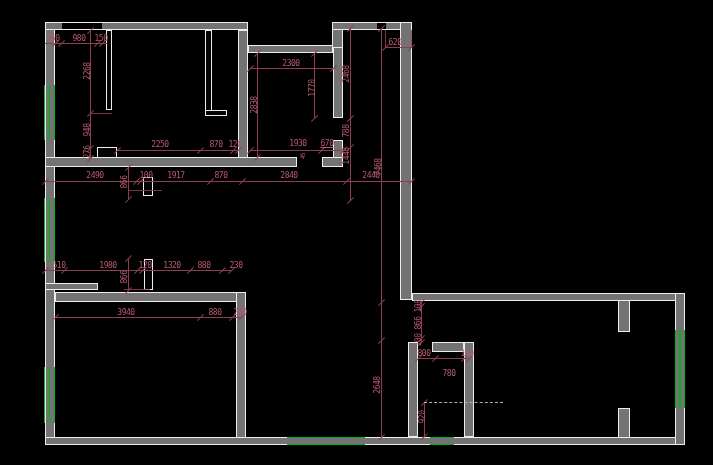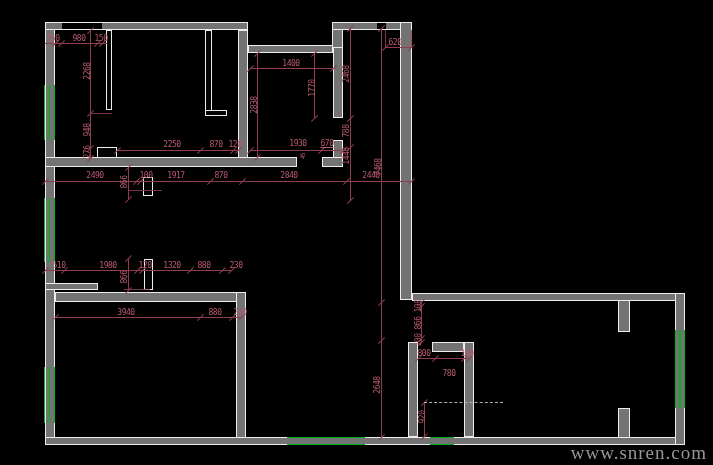--- a/index.html
+++ b/index.html
@@ -22,21 +22,20 @@
             white-space:nowrap;transform:translate(-50%,-50%);}
   .el-label.v{transform:translate(-50%,-50%) rotate(-90deg);}
   .el-label.small{font-size:6px;}
   #watermark{right:6px;bottom:1px;font-family:"Liberation Serif","DejaVu Serif",serif;
              font-size:19px;color:var(--wmcol);letter-spacing:1px;}
 </style>
 </head>
 <body>
 
 <div id="canvas" style="width: 713px; height: 465px; --bg: #000000; --wall-fill: #737373; --wall-line: #ededed; --dim: #8e3e50; --dimtext: #b85a6e; --win: #00b41e; --dashed: #b0b0b0; --wmcol: #969696;">
-  <div id="watermark">www.snren.com</div>
 <div class="el-wall" style="left: 45px; top: 22px; width: 10px; height: 423px;"></div>
     <div class="el-wall" style="left: 45px; top: 22px; width: 203px; height: 8px;"></div>
     <div class="el-wall" style="left: 238px; top: 30px; width: 10px; height: 132px;"></div>
     <div class="el-wall" style="left: 248px; top: 45px; width: 85px; height: 8px;"></div>
     <div class="el-wall" style="left: 332px; top: 22px; width: 11px; height: 31px;"></div>
     <div class="el-wall" style="left: 332px; top: 22px; width: 80px; height: 8px;"></div>
     <div class="el-wall" style="left: 400px; top: 22px; width: 12px; height: 278px;"></div>
     <div class="el-wall" style="left: 333px; top: 47px; width: 10px; height: 71px;"></div>
     <div class="el-wall" style="left: 333px; top: 140px; width: 10px; height: 27px;"></div>
     <div class="el-wall" style="left: 45px; top: 157px; width: 252px; height: 10px;"></div>
@@ -152,32 +151,32 @@
     <div class="el-ext" style="left: 90px; top: 113px; width: 22px; height: 1px;"></div>
     <div class="el-ext" style="left: 128px; top: 190px; width: 34px; height: 1px;"></div>
     <div class="el-ext" style="left: 124px; top: 289px; width: 26px; height: 1px;"></div>
     <div class="el-dashed" style="left: 424px; top: 402px; width: 79px; height: 1px;"></div>
     <div class="el-label" style="left: 53px; top: 39px;">150</div>
     <div class="el-label" style="left: 79px; top: 39px;">980</div>
     <div class="el-label" style="left: 101px; top: 39px;">150</div>
     <div class="el-label v" style="left: 88px; top: 71px;">2268</div>
     <div class="el-label v" style="left: 88px; top: 130px;">948</div>
     <div class="el-label v" style="left: 88px; top: 152px;">276</div>
-    <div class="el-label" style="left: 172px; top: 145px; text-align: right;">2250</div>
+    <div class="el-label" style="left: 160px; top: 145px; text-align: right;">2250</div>
     <div class="el-label" style="left: 216px; top: 145px;">870</div>
     <div class="el-label" style="left: 235px; top: 145px;">120</div>
     <div class="el-label" style="left: 95px; top: 176px;">2490</div>
     <div class="el-label" style="left: 146px; top: 176px;">100</div>
     <div class="el-label" style="left: 176px; top: 176px;">1917</div>
     <div class="el-label" style="left: 221px; top: 176px;">870</div>
     <div class="el-label" style="left: 289px; top: 176px;">2840</div>
     <div class="el-label" style="left: 371px; top: 176px;">2440</div>
     <div class="el-label v" style="left: 125px; top: 182px;">866</div>
     <div class="el-label v" style="left: 125px; top: 277px;">866</div>
-    <div class="el-label" style="left: 291px; top: 64px;">1400</div>
+    <div class="el-label" style="left: 291px; top: 64px;">2300</div>
     <div class="el-label v" style="left: 313px; top: 88px;">1770</div>
     <div class="el-label v" style="left: 255px; top: 105px;">2838</div>
     <div class="el-label" style="left: 298px; top: 144px;">1930</div>
     <div class="el-label" style="left: 327px; top: 144px; text-decoration: underline;">670</div>
     <div class="el-label v small" style="left: 303px; top: 156px;">45</div>
     <div class="el-label v" style="left: 347px; top: 74px;">2468</div>
     <div class="el-label v" style="left: 347px; top: 131px;">788</div>
     <div class="el-label v" style="left: 347px; top: 156px;">1448</div>
     <div class="el-label" style="left: 395px; top: 43px;">620</div>
     <div class="el-label v" style="left: 379px; top: 167px;">7468</div>

